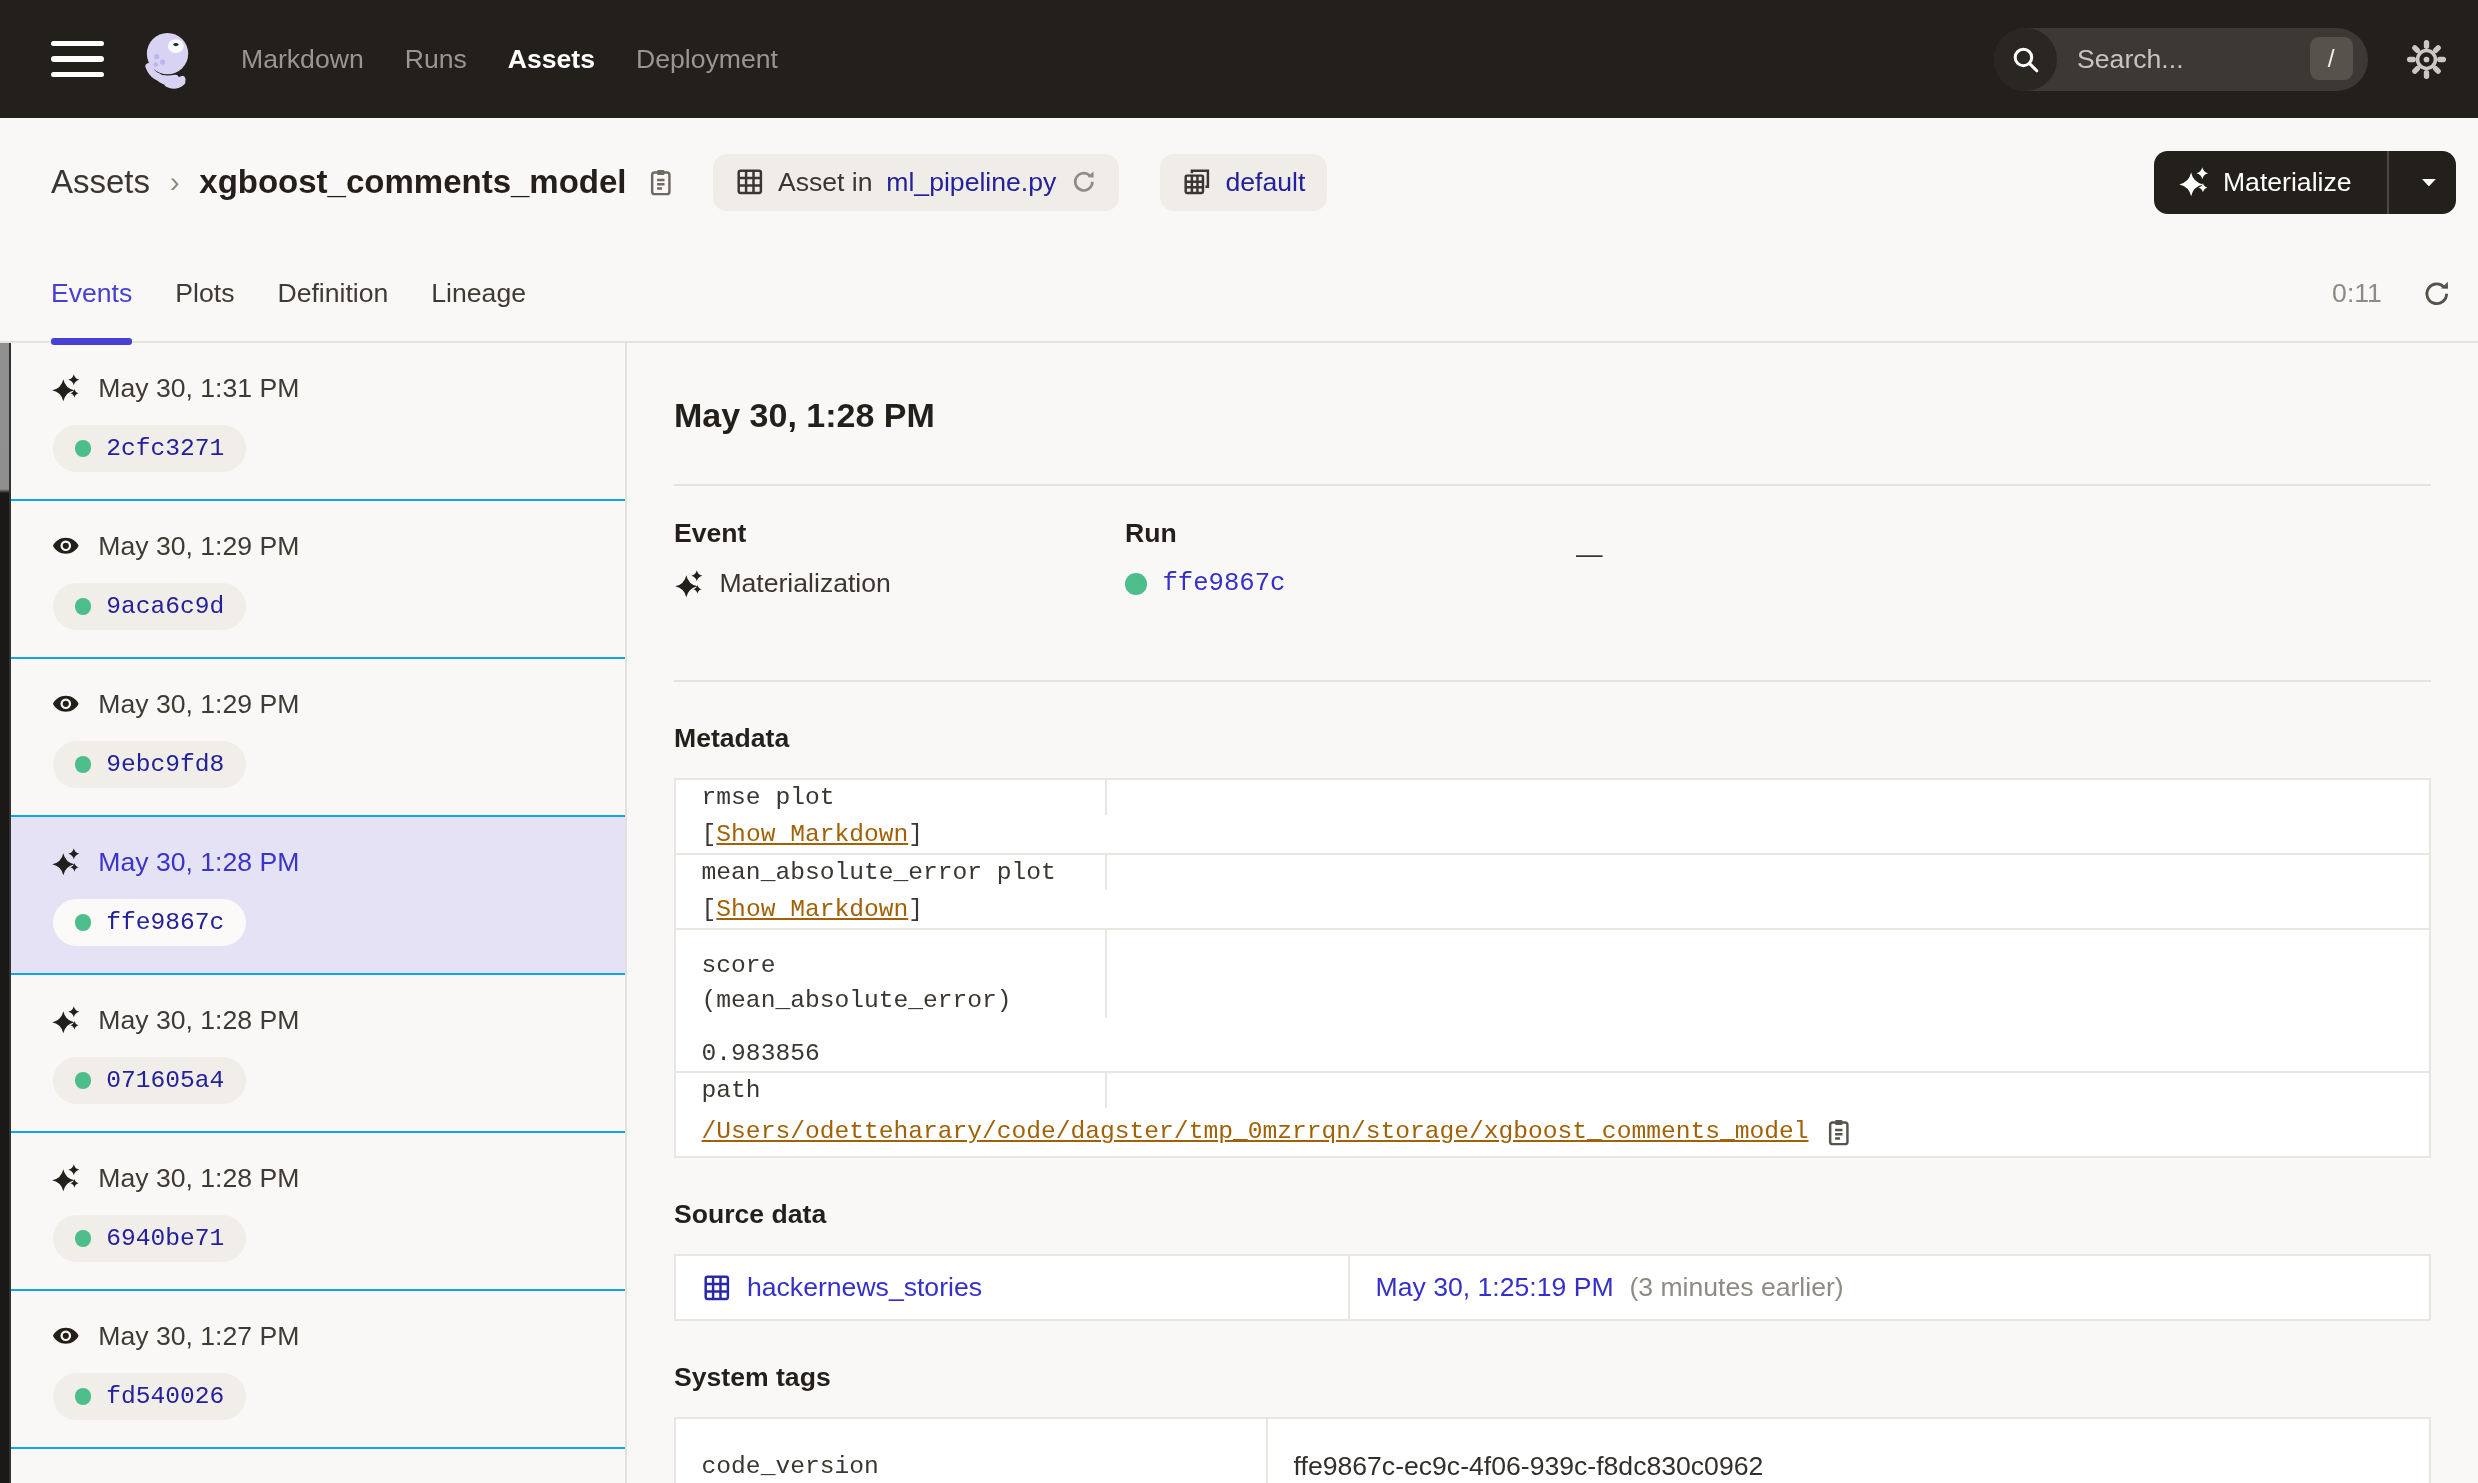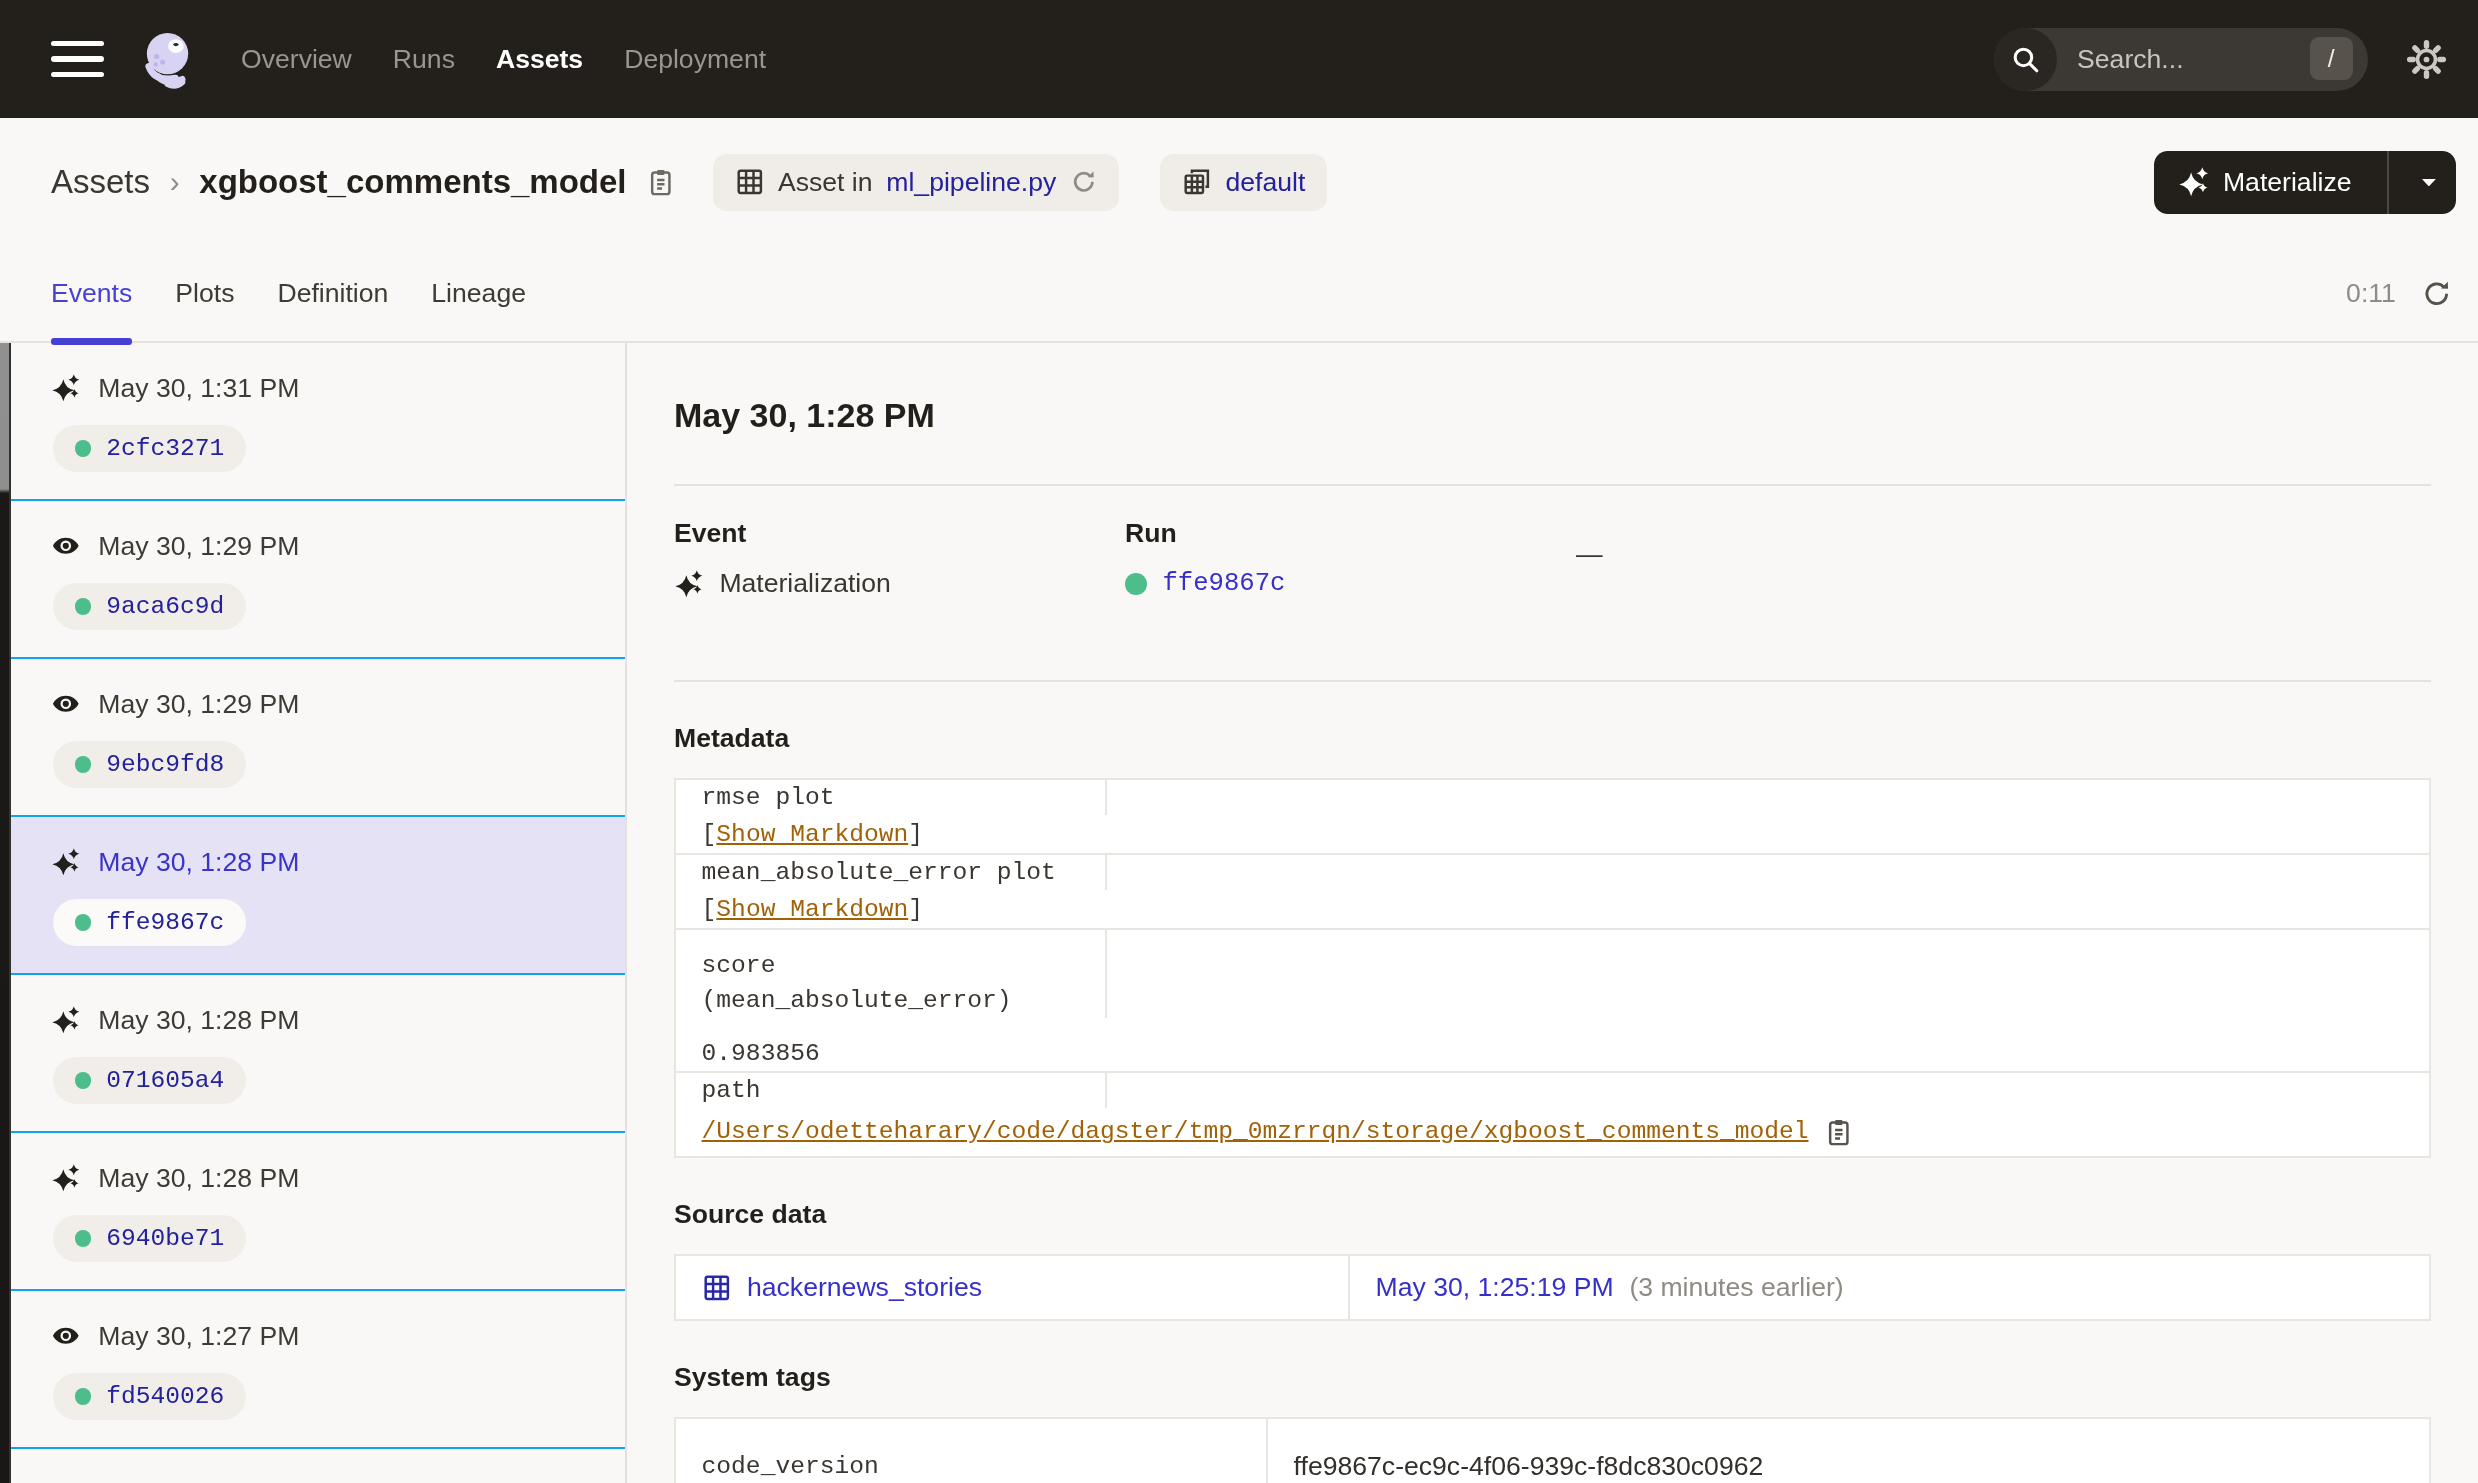--- a/index.html
+++ b/index.html
@@ -45,21 +45,21 @@
   .mat-label{font-size:26.6px;}
   .mat-div{width:2px;height:100%;background:#4C4741;}
   .mat-caret{padding:0 19.7px;display:flex;align-items:center;height:100%;}
 
   
   .tabsrow{position:absolute;left:0;top:246px;width:100%;height:97px;border-bottom:2px solid #E6E3DE;
            box-sizing:border-box;display:flex;align-items:center;padding:0 25.6px 0 51px;}
   .tab{font-size:26.6px;color:#3E3A34;margin-right:43px;position:relative;height:100%;display:flex;align-items:center;cursor:pointer;}
   .tab.active{color:#4741D3;}
   .tab.active::after{content:"";position:absolute;left:0;right:0;bottom:-3.9px;height:6.9px;background:#4741D3;border-radius:3px;}
-  .tabs-right{margin-left:auto;display:flex;align-items:flex-end;gap:25px;}
+  .tabs-right{margin-left:auto;display:flex;align-items:flex-end;gap:39px;}
   .timer{font-size:26.6px;color:#8F8B84;}
   .refresh-btn{color:#55514B;cursor:pointer;}
 
   
   .sidebar{position:absolute;left:0;top:343px;bottom:0;width:627px;border-right:2px solid #E4E1DC;box-sizing:border-box;}
   .event-row{height:158px;box-sizing:border-box;border-bottom:2px solid #0ea5e9;padding:29.6px 0 0 51px;cursor:pointer;}
   .event-row.selected{background:#E5E2F6;}
   .event-time{display:flex;align-items:center;gap:17.7px;font-size:26.6px;color:#3E3A34;}
   .event-row.selected .event-time{color:#3A34C8;}
   .event-time .evicon{color:#231F1B;flex:none;}
@@ -135,21 +135,21 @@
         <path d="M21 50 q9 10 25 3" stroke="#D8D2F3" stroke-width="6.5" fill="none" stroke-linecap="round"></path>
         <path d="M31 58 q8 4 15-2" stroke="#D8D2F3" stroke-width="6" fill="none" stroke-linecap="round"></path>
         <ellipse cx="39.5" cy="19.5" rx="8" ry="7" fill="#FBFAFF"></ellipse>
         <path d="M36.5 17.5c2.2-1.8 5-1.4 6 .6-2 1.9-4.6 1.8-6-.6z" fill="#15332C"></path>
         <circle cx="20" cy="30" r="2.6" fill="#BEB3EA"></circle>
         <circle cx="26" cy="35.5" r="2.6" fill="#BEB3EA"></circle>
         <circle cx="19" cy="38" r="2.2" fill="#BEB3EA"></circle>
       </svg>
     </div>
     <div class="nav-links">
-      <div class="nav-link">Overview</div>
+      <div class="nav-link">Markdown</div>
       <div class="nav-link">Runs</div>
       <div class="nav-link active">Assets</div>
       <div class="nav-link">Deployment</div>
     </div>
     <div class="nav-spacer"></div>
     <div class="search">
       <div class="search-circle">
         <svg width="33" height="33" viewBox="0 0 24 24" fill="none" stroke="#FFFFFF" stroke-width="2.2" stroke-linecap="round">
           <circle cx="10.5" cy="10.5" r="6"></circle>
             <path d="M15.2 15.2l5 5"></path>

